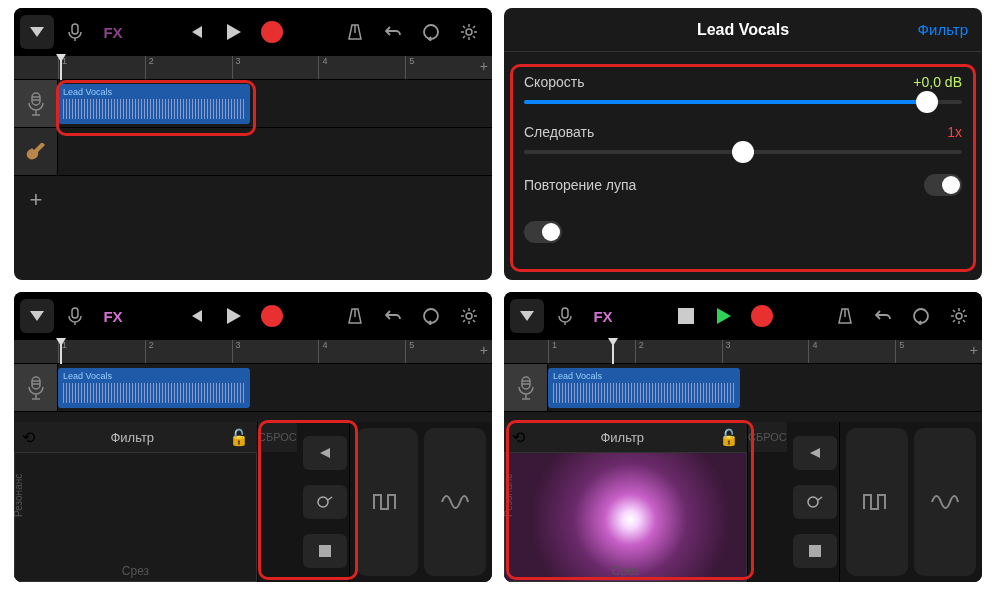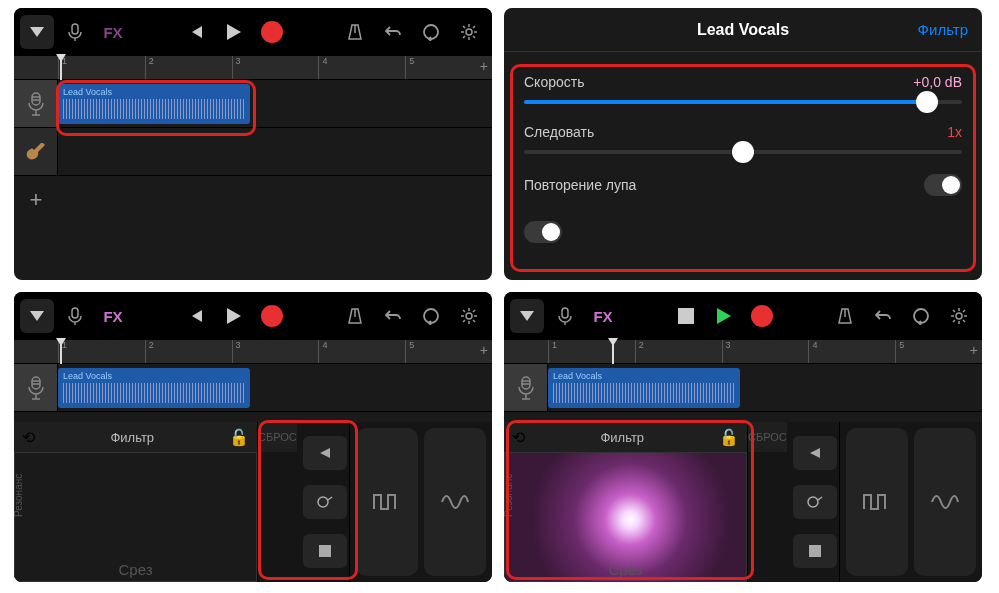--- a/index.html
+++ b/index.html
@@ -38,21 +38,21 @@
 .slider .fill{height:100%;background:#0a84ff;border-radius:2px}
 .slider .thumb{position:absolute;top:-9px;width:22px;height:22px;background:#fff;border-radius:50%}
 .switch{width:38px;height:22px;background:#3a3a3a;border-radius:11px;position:relative}
 .switch .knob{position:absolute;right:2px;top:2px;width:18px;height:18px;background:#fff;border-radius:50%}
 .fx-area{display:flex;height:160px;background:#151515}
 .xy-col{display:flex;flex-direction:column;width:244px;border-right:1px solid #000}
 .xy-head{height:30px;display:flex;align-items:center;padding:0 8px;background:#1f1f1f}
 .xy-title{flex:1;text-align:center;color:#bbb;font-size:13px}
 .xy-pad{flex:1;background:#1a1a1a;position:relative;border:1px solid #333;margin:0}
 .xy-pad.purple{background:radial-gradient(circle at 52% 52%,#fff 0%,#f8d8ff 6%,#c860c8 18%,#6a2a6a 40%,#3a1838 70%)}
-.xy-pad .xlabel{position:absolute;bottom:3px;left:50%;transform:translateX(-50%);color:#555;font-size:15px}
+.xy-pad .xlabel{position:absolute;bottom:3px;left:50%;transform:translateX(-50%);color:#555;font-size:12px}
 .xy-pad .ylabel{position:absolute;left:3px;top:50%;transform:translateY(-50%) rotate(-90deg);transform-origin:left;color:#555;font-size:10px}
 .ctrl-col{display:flex;width:92px;border-right:1px solid #000}
 .ctrl-reset{height:30px;text-align:center;color:#555;font-size:11px;line-height:30px;background:#1f1f1f}
 .ctrl-btns{flex:1;display:flex;flex-direction:column;justify-content:space-around;align-items:center;padding:6px}
 .ctrl-btn{width:44px;height:34px;background:#262626;border-radius:6px;display:flex;align-items:center;justify-content:center;color:#aaa}
 .wave-col{flex:1;display:flex;gap:6px;padding:6px}
 .wave-btn{flex:1;background:#232323;border-radius:10px;display:flex;align-items:center;justify-content:center;color:#888}
 svg{display:block}
 </style>
 </head>
@@ -152,21 +152,21 @@
 </div>
 
 <div class="panel" style="left:504px;top:8px;width:478px;height:272px">
   <div class="settings-hdr">
     <div class="settings-title">Lead Vocals</div>
     <div class="settings-done">Фильтр</div>
   </div>
   <div class="settings-body">
     <div class="srow">
         <span>Скорость</span>
-        <span style="color:#f9a8d4">+0,0 dB</span>
+        <span style="color:#bef264">+0,0 dB</span>
       </div>
     <div class="slider" style="background:#333">
         <div class="fill" style="width:92%"></div>
         <div class="thumb" style="left:calc(92% - 11px)"></div>
       </div>
     <div class="srow">
         <span>Следовать</span>
         <span style="color:#ef4444">1x</span>
       </div>
     <div class="slider" style="background:#333">

